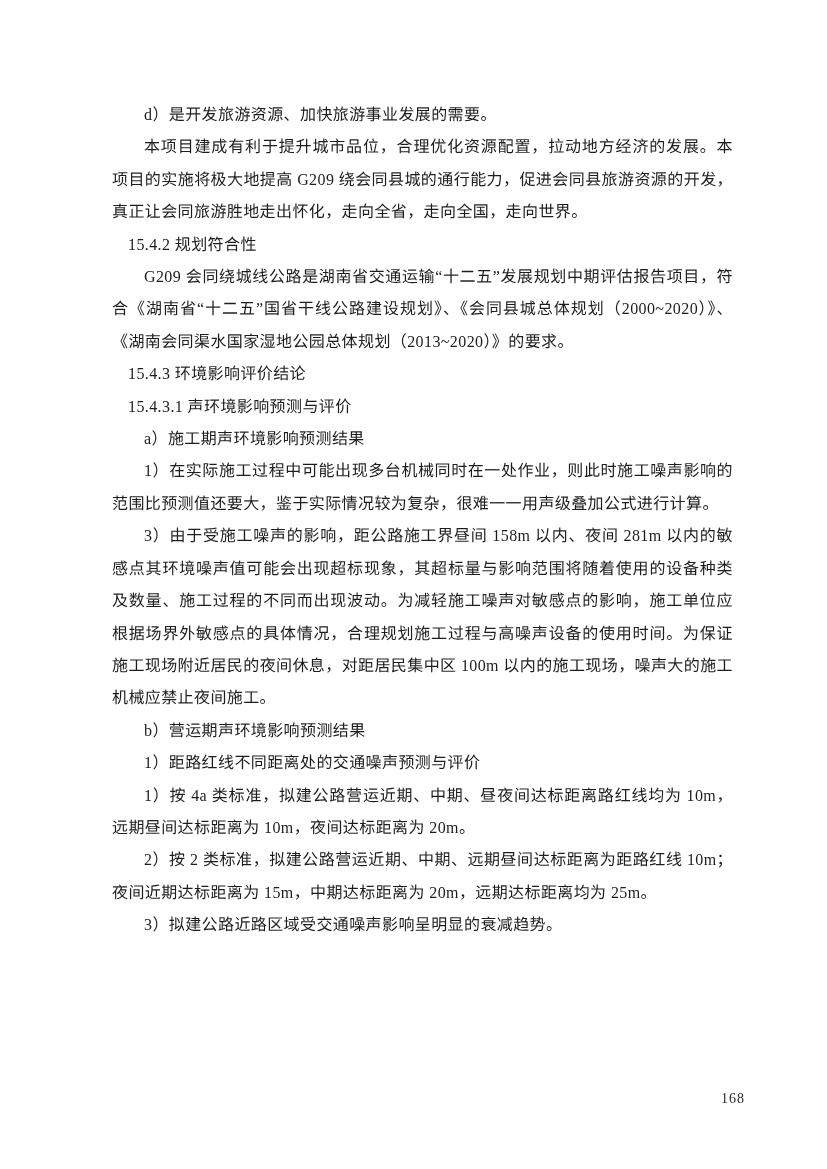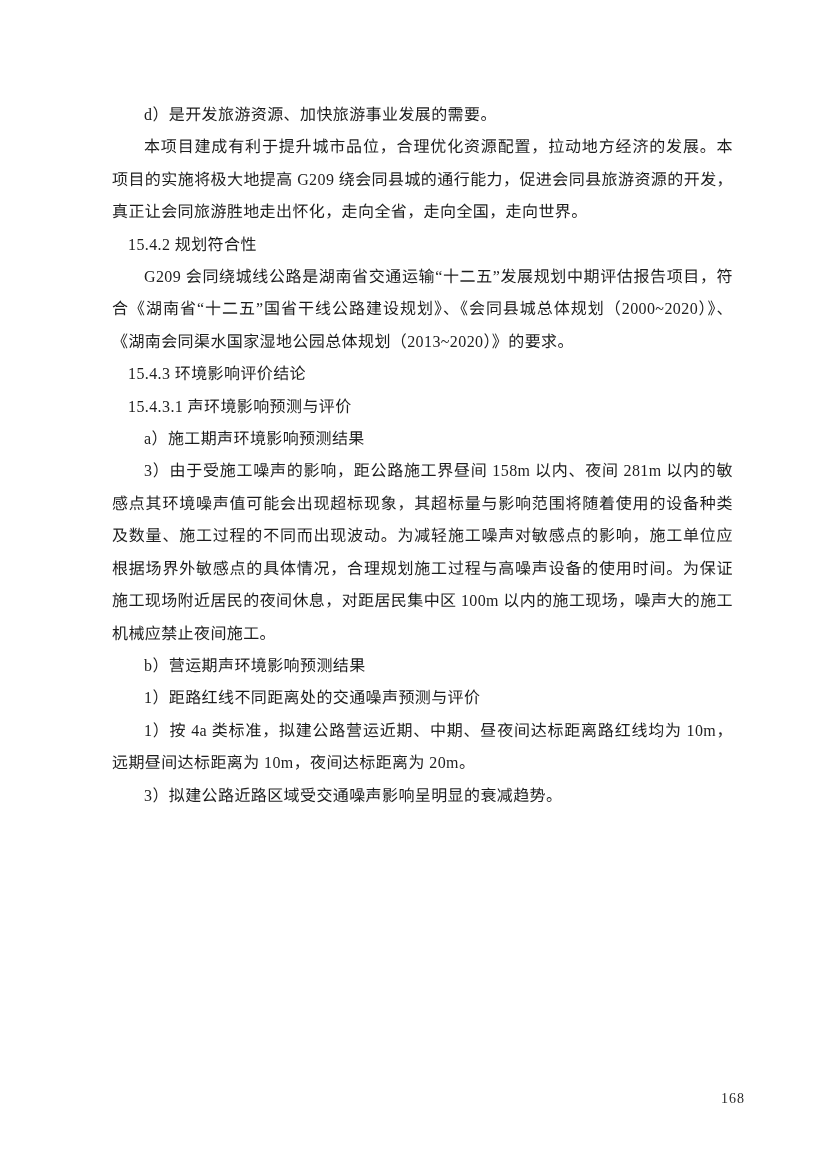--- a/index.html
+++ b/index.html
@@ -56,20 +56,22 @@
 
 <div class="page">
   <div class="content">
     <p class="block para">d）是开发旅游资源、加快旅游事业发展的需要。</p>
     <p class="block para">本项目建成有利于提升城市品位，合理优化资源配置，拉动地方经济的发展。本项目的实施将极大地提高 G209 绕会同县城的通行能力，促进会同县旅游资源的开发，真正让会同旅游胜地走出怀化，走向全省，走向全国，走向世界。</p>
     <h3 class="block heading">15.4.2 规划符合性</h3>
     <p class="block para">G209 会同绕城线公路是湖南省交通运输“十二五”发展规划中期评估报告项目，符合《湖南省“十二五”国省干线公路建设规划》、《会同县城总体规划（2000~2020）》、《湖南会同渠水国家湿地公园总体规划（2013~2020）》的要求。</p>
     <h3 class="block heading">15.4.3 环境影响评价结论</h3>
     <h4 class="block heading">15.4.3.1 声环境影响预测与评价</h4>
     <p class="block para">a）施工期声环境影响预测结果</p>
+    <p class="block para">1）在实际施工过程中可能出现多台机械同时在一处作业，则此时施工噪声影响的范围比预测值还要大，鉴于实际情况较为复杂，很难一一用声级叠加公式进行计算。</p>
     <p class="block para">3）由于受施工噪声的影响，距公路施工界昼间 158m 以内、夜间 281m 以内的敏感点其环境噪声值可能会出现超标现象，其超标量与影响范围将随着使用的设备种类及数量、施工过程的不同而出现波动。为减轻施工噪声对敏感点的影响，施工单位应根据场界外敏感点的具体情况，合理规划施工过程与高噪声设备的使用时间。为保证施工现场附近居民的夜间休息，对距居民集中区 100m 以内的施工现场，噪声大的施工机械应禁止夜间施工。</p>
     <p class="block para">b）营运期声环境影响预测结果</p>
     <p class="block para">1）距路红线不同距离处的交通噪声预测与评价</p>
     <p class="block para">1）按 4a 类标准，拟建公路营运近期、中期、昼夜间达标距离路红线均为 10m，远期昼间达标距离为 10m，夜间达标距离为 20m。</p>
+    <p class="block para">2）按 2 类标准，拟建公路营运近期、中期、远期昼间达标距离为距路红线 10m；夜间近期达标距离为 15m，中期达标距离为 20m，远期达标距离均为 25m。</p>
     <p class="block para">3）拟建公路近路区域受交通噪声影响呈明显的衰减趋势。</p>
   </div>
   <div class="footer">168</div>
 </div>
 
 </body></html>

